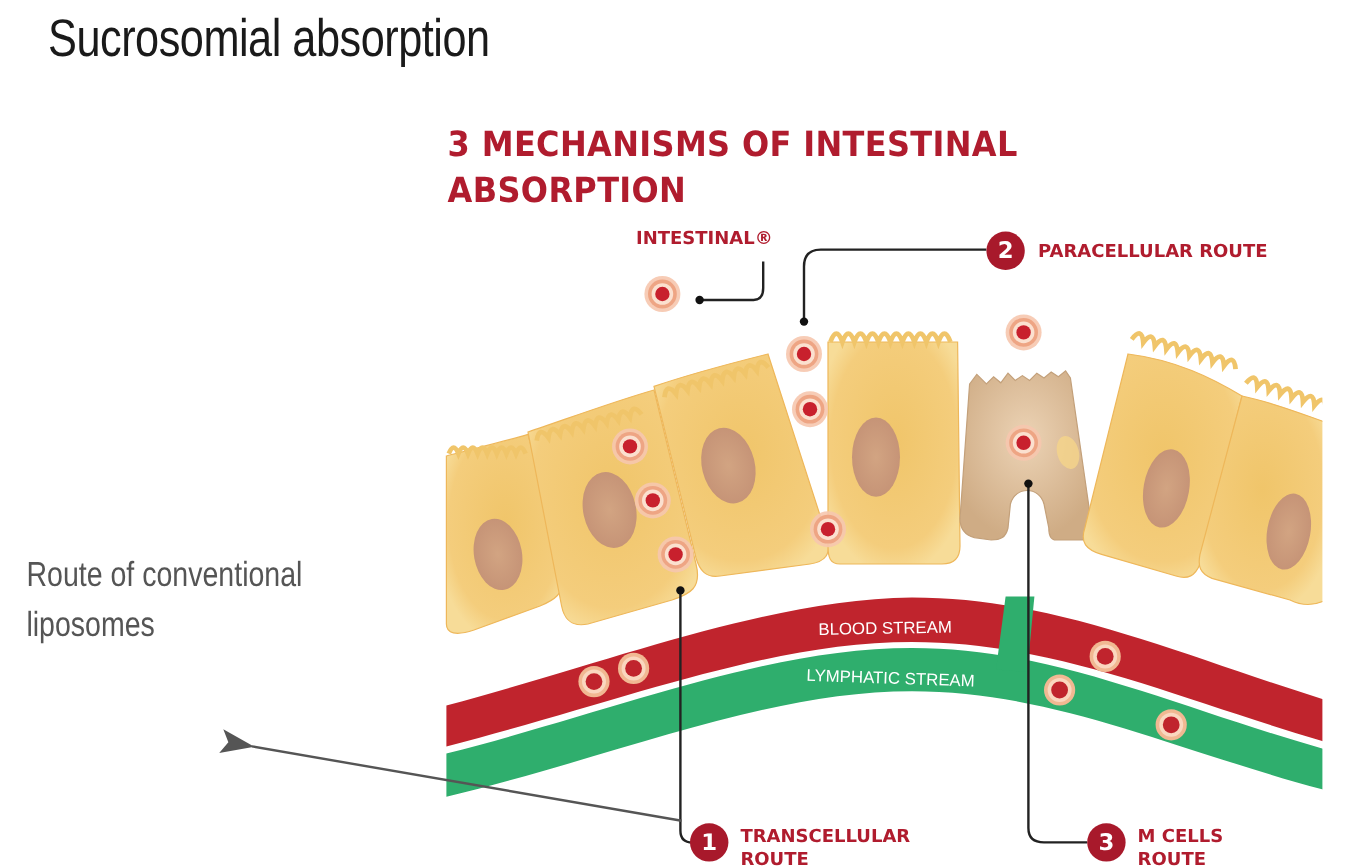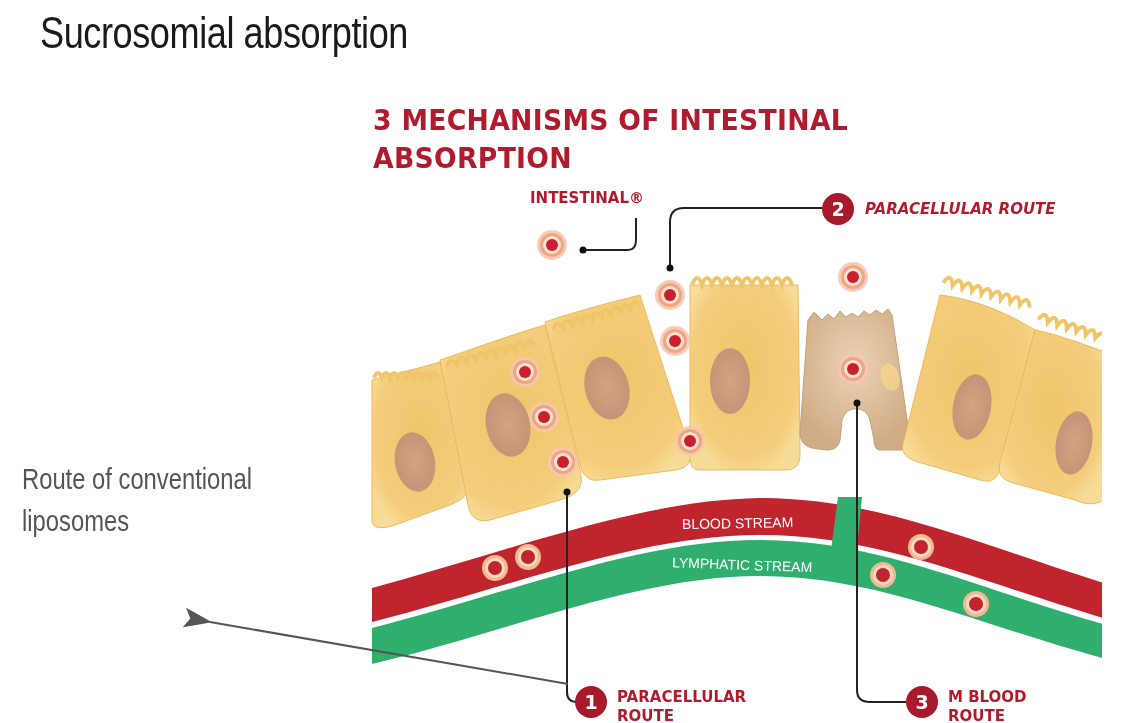--- a/index.html
+++ b/index.html
@@ -156,25 +156,25 @@
 </svg>
 
 <div class="diagram-title">
   <div>3 MECHANISMS OF INTESTINAL</div>
   <div>ABSORPTION</div>
 </div>
 
 <div class="red-label" style="left:530px; top:189px;">INTESTINAL®</div>
 
 <div class="badge" style="left:822px; top:193px;">2</div>
-<div class="red-label" style="left:865px; top:200px;font-style:italic;">PARACELLULAR ROUTE</div>
+<div class="red-label" style="left:865px; top:200px;">PARACELLULAR ROUTE</div>
 
 <div class="badge" style="left:575px; top:686px;">1</div>
 <div class="red-label" style="left:617px; top:688px;">
-  <div>PARACELLULAR</div>
+  <div>TRANSCELLULAR</div>
   <div>ROUTE</div>
 </div>
 
 <div class="badge" style="left:906px; top:686px;">3</div>
 <div class="red-label" style="left:948px; top:688px;">
-  <div>M BLOOD</div>
+  <div>M CELLS</div>
   <div>ROUTE</div>
 </div>
 
 </body></html>

